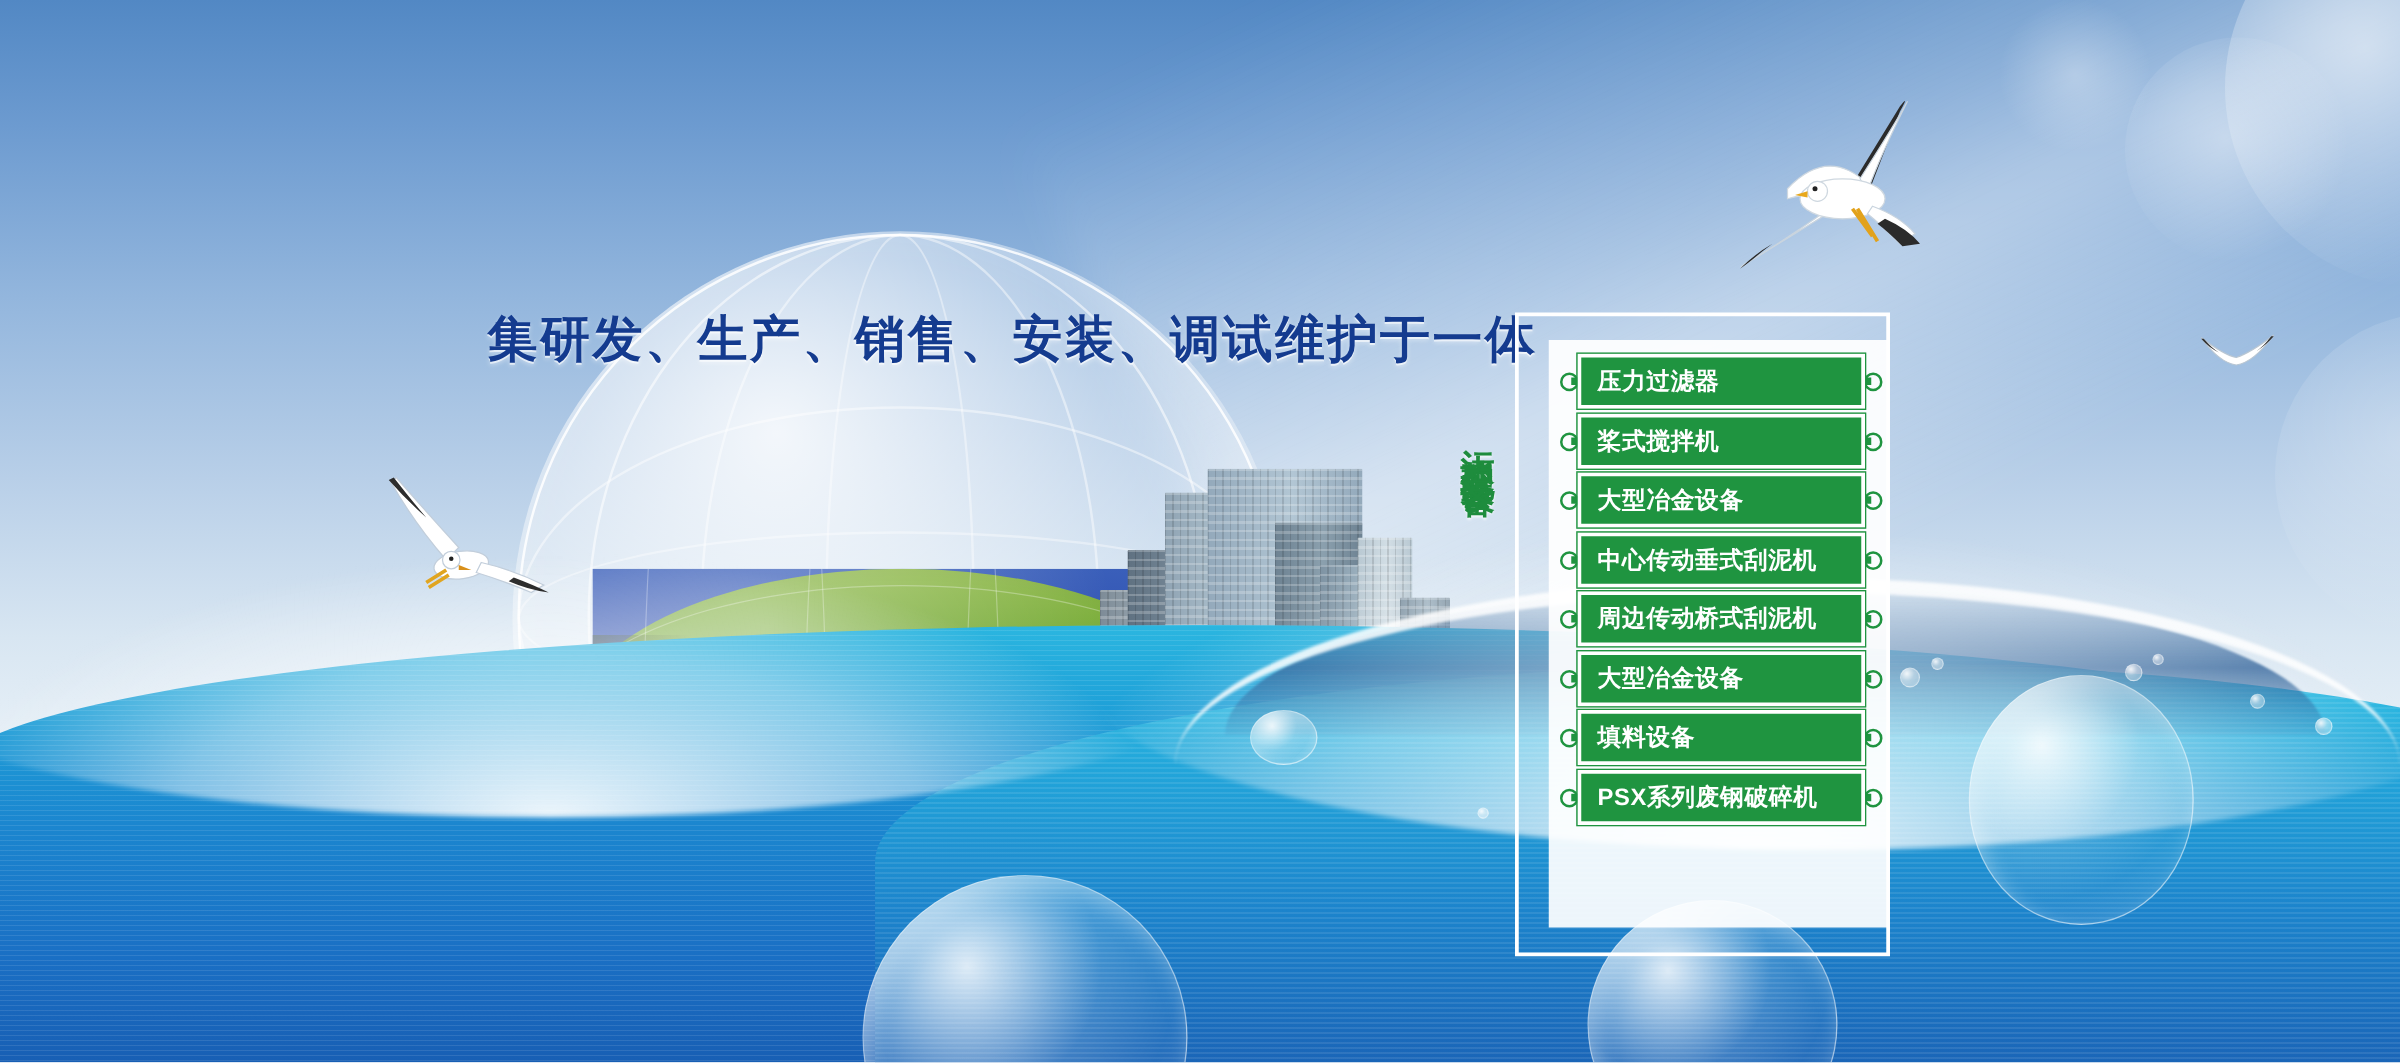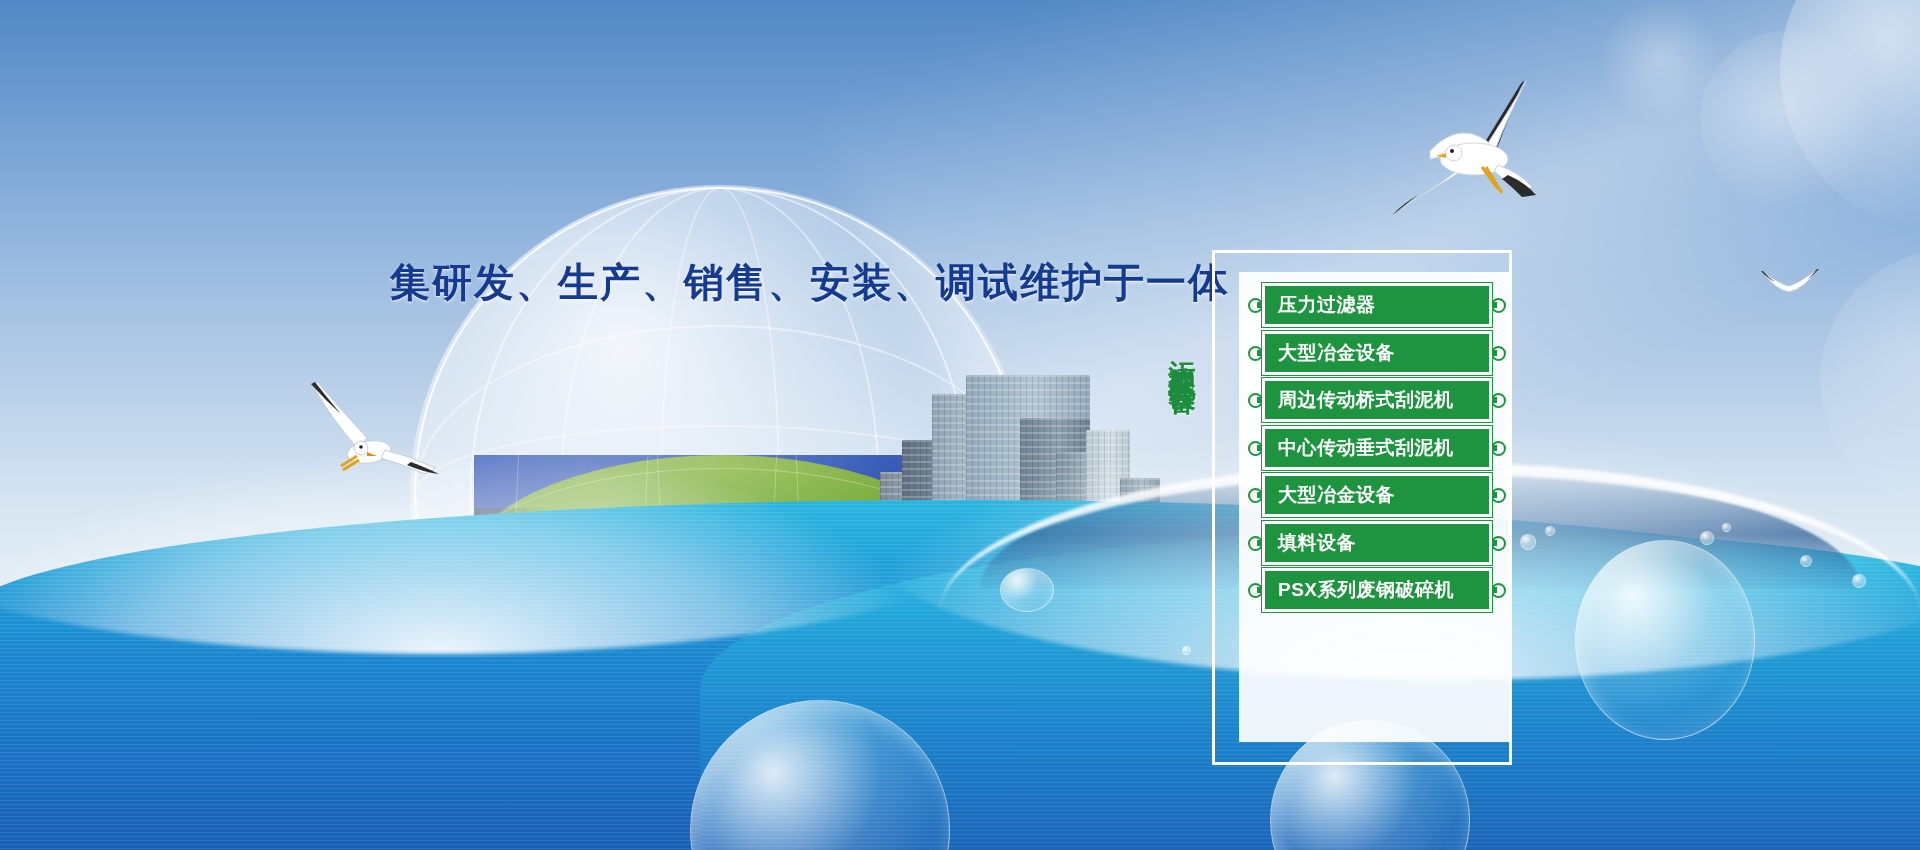--- a/index.html
+++ b/index.html
@@ -108,21 +108,21 @@
   .whitewave{position:absolute;left:940px;bottom:238px;width:980px;height:150px;
     border-radius:50% 50% 45% 55% / 100% 100% 0 0;
     border-top:12px solid rgba(255,255,255,.85);filter:blur(1.4px);}
 
   .bubble{position:absolute;border-radius:50%;
     background:radial-gradient(circle at 32% 28%,rgba(255,255,255,.85),rgba(255,255,255,.16) 42%,rgba(255,255,255,.05) 66%,rgba(255,255,255,.16) 100%);
     border:1px solid rgba(255,255,255,.55);
     box-shadow:inset 6px 10px 18px rgba(255,255,255,.35);}
 
   
-  .headlines{position:absolute;left:390px;top:260px;width:780px;text-align:center;}
+  .headlines{position:absolute;left:390px;top:250px;width:780px;text-align:center;font-family:Liberation Serif, serif;}
   .line1{
     font-size:40px;font-weight:bold;letter-spacing:2px;line-height:1.1;
     color:#143b8f;
     text-shadow:0 1px 0 rgba(255,255,255,.6),0 2px 4px rgba(255,255,255,.45);
     white-space:nowrap;
   }
   .line2{
     margin-top:6px;
     font-size:50px;font-weight:bold;letter-spacing:0px;line-height:1.05;
     color:#f59200;
@@ -323,39 +323,48 @@
           <div class="plate">
             <span>压力过滤器</span>
           </div>
         </div>
         <div class="item">
           <div class="knob-bar left"></div>
           <div class="knob left"></div>
           <div class="knob-bar right"></div>
           <div class="knob right"></div>
           <div class="plate">
+            <span>桨式搅拌机</span>
+          </div>
+        </div>
+        <div class="item">
+          <div class="knob-bar left"></div>
+          <div class="knob left"></div>
+          <div class="knob-bar right"></div>
+          <div class="knob right"></div>
+          <div class="plate">
             <span>大型冶金设备</span>
           </div>
         </div>
         <div class="item">
           <div class="knob-bar left"></div>
           <div class="knob left"></div>
           <div class="knob-bar right"></div>
           <div class="knob right"></div>
           <div class="plate">
+            <span>中心传动垂式刮泥机</span>
+          </div>
+        </div>
+        <div class="item">
+          <div class="knob-bar left"></div>
+          <div class="knob left"></div>
+          <div class="knob-bar right"></div>
+          <div class="knob right"></div>
+          <div class="plate">
             <span>周边传动桥式刮泥机</span>
-          </div>
-        </div>
-        <div class="item">
-          <div class="knob-bar left"></div>
-          <div class="knob left"></div>
-          <div class="knob-bar right"></div>
-          <div class="knob right"></div>
-          <div class="plate">
-            <span>中心传动垂式刮泥机</span>
           </div>
         </div>
         <div class="item">
           <div class="knob-bar left"></div>
           <div class="knob left"></div>
           <div class="knob-bar right"></div>
           <div class="knob right"></div>
           <div class="plate">
             <span>大型冶金设备</span>
           </div>

